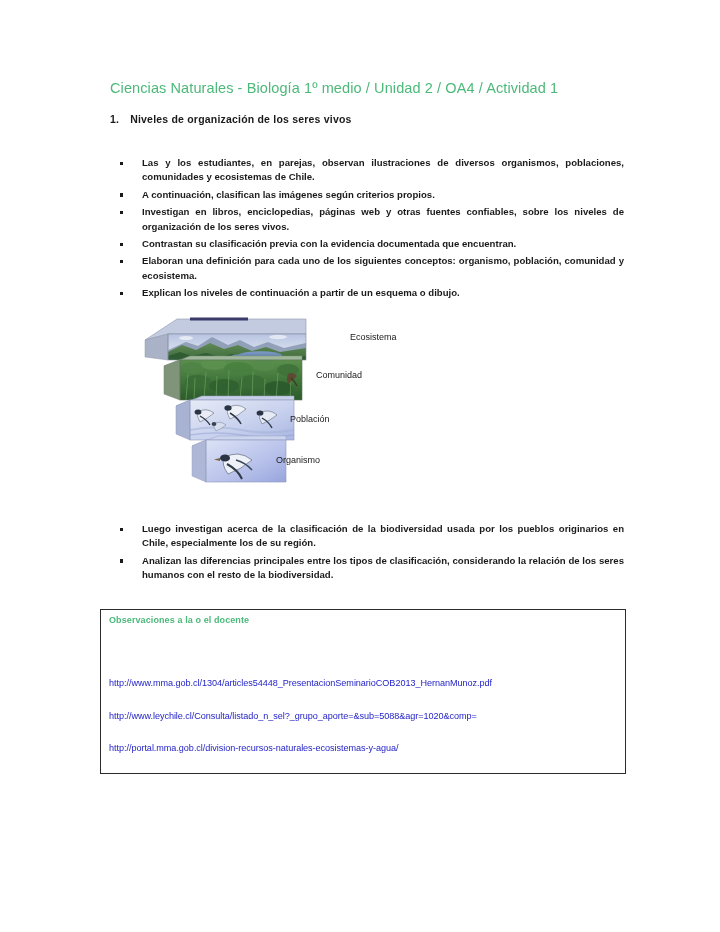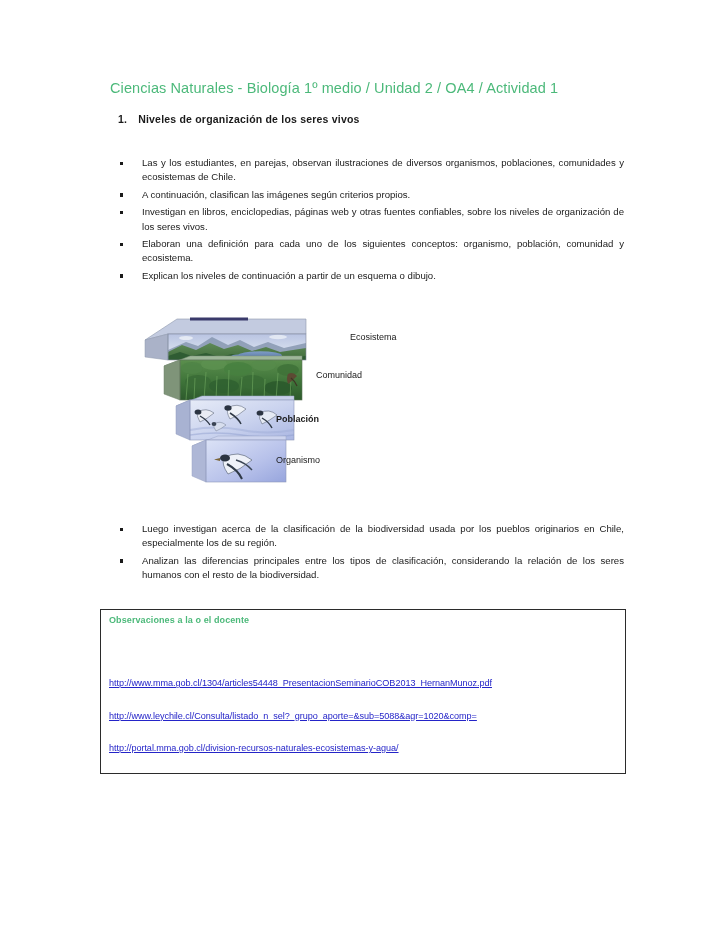--- a/index.html
+++ b/index.html
@@ -23,35 +23,36 @@
     width: 540px;
     color: #4cb97a;
     font-size: 14.5px;
     font-weight: 400;
     letter-spacing: 0.1px;
     white-space: nowrap;
   }
 
   .section-heading {
     position: absolute;
-    left: 118px; top: 113px;
+    left: 110px; top: 113px;
     font-size: 10.5px;
     font-weight: bold;
     color: #1a1a1a;
     letter-spacing: 0.2px;
   }
   .section-heading .num { margin-right: 11px; }
 
   
   .bullets {
     position: absolute;
     left: 112px;
     width: 512px;
     margin: 0; padding: 0;
     list-style: none;
+    font-weight: bold;
   }
   #bullets-top { top: 156px; }
   #bullets-bottom { top: 522px; }
 
   .bullets li {
     position: relative;
     padding-left: 30px;
     margin-bottom: 3px;
     font-size: 9.6px;
     line-height: 14.4px;
@@ -112,41 +113,41 @@
     left: 8px; top: 62px;
     width: 508px;
     margin: 0; padding: 0;
     list-style: none;
   }
   .obs-links li { margin-bottom: 14.5px; }
   .obs-link {
     display: inline-block;
     font-size: 9.1px;
     color: #2424c8;
-    text-decoration: underline;
     letter-spacing: -0.05px;
     word-break: break-all;
     cursor: pointer;
   }
 </style>
 </head>
 <body>
 
 <div class="page">
 
   <div class="doc-title">Ciencias Naturales - Biología 1º medio / Unidad 2 / OA4 / Actividad 1</div>
 
   <div class="section-heading">
     <span class="num">1.</span><span>Niveles de organización de los seres vivos</span>
   </div>
 
   <ul class="bullets" id="bullets-top">
     <li>Las y los estudiantes, en parejas, observan ilustraciones de diversos organismos, poblaciones, comunidades y ecosistemas de Chile.</li>
     <li>A continuación, clasifican las imágenes según criterios propios.</li>
     <li>Investigan en libros, enciclopedias, páginas web y otras fuentes confiables, sobre los niveles de organización de los seres vivos.</li>
+    <li>Contrastan su clasificación previa con la evidencia documentada que encuentran.</li>
     <li>Elaboran una definición para cada uno de los siguientes conceptos: organismo, población, comunidad y ecosistema.</li>
     <li>Explican los niveles de continuación a partir de un esquema o dibujo.</li>
   </ul>
 
   <div class="diagram">
     <svg width="260" height="185" viewBox="0 0 260 185">
       <defs>
         <linearGradient id="skyGrad" x1="0" y1="0" x2="0" y2="1">
           <stop offset="0%" stop-color="#b9c4e2"></stop>
           <stop offset="45%" stop-color="#cdd6ea"></stop>
@@ -286,21 +287,21 @@
           <path d="M92,146 l-6,1.5 l6,1.5 z" fill="#7a6438"></path>
         </g>
         <polygon points="64,134 78,128 78,170 64,164" fill="#aeb7d6" stroke="#9aa4c4" stroke-width="0.5"></polygon>
         <rect x="78" y="128" width="80" height="42" fill="none" stroke="#8c96b9" stroke-width="0.6"></rect>
       </g>
     </svg>
 
     <div class="diagram-labels">
       <div class="diag-label" style="left:190px; top:20px;padding-left:32px;">Ecosistema</div>
       <div class="diag-label" style="left:188px; top:58px;">Comunidad</div>
-      <div class="diag-label" style="left:148px; top:102px;font-weight:bold;">Población</div>
+      <div class="diag-label" style="left:162px; top:102px;">Población</div>
       <div class="diag-label" style="left:148px; top:143px;">Organismo</div>
     </div>
   </div>
 
   <ul class="bullets" id="bullets-bottom">
     <li>Luego investigan acerca de la clasificación de la biodiversidad usada por los pueblos originarios en Chile, especialmente los de su región.</li>
     <li>Analizan las diferencias principales entre los tipos de clasificación, considerando la relación de los seres humanos con el resto de la biodiversidad.</li>
   </ul>
 
   <div class="obs-box">

